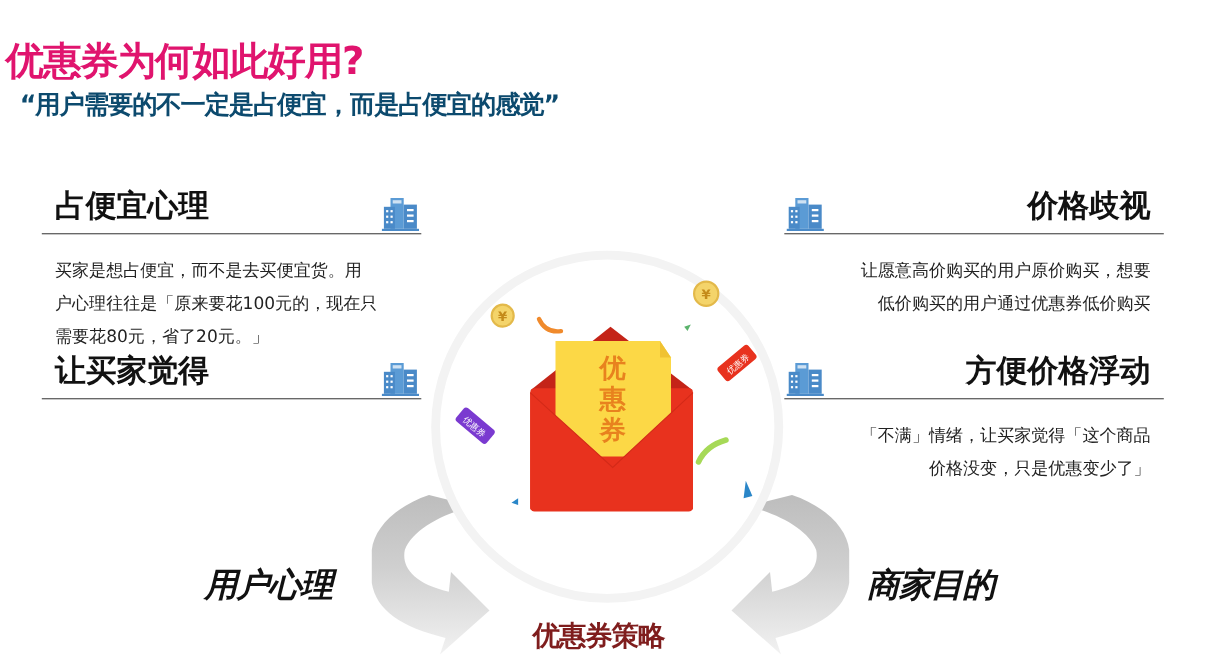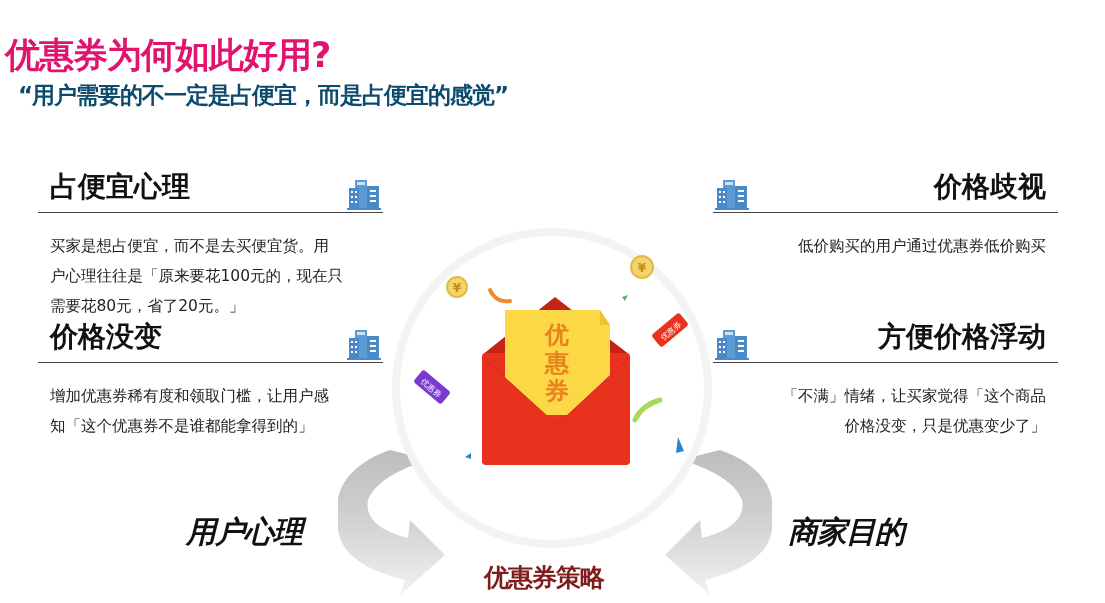--- a/index.html
+++ b/index.html
@@ -112,41 +112,37 @@
   </div>
   <div class="body">
     <div>买家是想占便宜，而不是去买便宜货。用</div>
     <div>户心理往往是「原来要花100元的，现在只</div>
     <div>需要花80元，省了20元。」</div>
   </div>
 </div>
 
 <div class="section left" style="left:38px;top:316px;">
   <div class="head">
-    <div class="head-title">价格没变</div>
+    <div class="head-title">让买家觉得</div>
     <svg class="icon" viewBox="0 0 34 32">
       <rect x="8" y="2" width="12" height="28" fill="#5b9bd5"></rect>
         <rect x="10" y="4" width="8" height="3" fill="#cfe2f3"></rect>
       <rect x="2" y="10" width="10" height="20" fill="#4a8ac8"></rect>
         <rect x="20" y="8" width="12" height="22" fill="#4a8ac8"></rect>
       <rect x="4" y="13" width="2" height="2" fill="#fff"></rect>
         <rect x="8" y="13" width="2" height="2" fill="#fff"></rect>
       <rect x="4" y="18" width="2" height="2" fill="#fff"></rect>
         <rect x="8" y="18" width="2" height="2" fill="#fff"></rect>
       <rect x="4" y="23" width="2" height="2" fill="#fff"></rect>
         <rect x="8" y="23" width="2" height="2" fill="#fff"></rect>
       <rect x="23" y="12" width="6" height="2" fill="#fff"></rect>
         <rect x="23" y="17" width="6" height="2" fill="#fff"></rect>
         <rect x="23" y="22" width="6" height="2" fill="#fff"></rect>
       <rect x="0" y="30" width="34" height="2" fill="#4a8ac8"></rect>
     </svg>
-  </div>
-  <div class="body">
-    <div>增加优惠券稀有度和领取门槛，让用户感</div>
-    <div>知「这个优惠券不是谁都能拿得到的」</div>
   </div>
 </div>
 
 <div class="section right" style="left:713px;top:166px;">
   <div class="head">
     <svg class="icon" viewBox="0 0 34 32">
       <rect x="8" y="2" width="12" height="28" fill="#5b9bd5"></rect>
         <rect x="10" y="4" width="8" height="3" fill="#cfe2f3"></rect>
       <rect x="2" y="10" width="10" height="20" fill="#4a8ac8"></rect>
         <rect x="20" y="8" width="12" height="22" fill="#4a8ac8"></rect>
@@ -157,20 +153,21 @@
       <rect x="4" y="23" width="2" height="2" fill="#fff"></rect>
         <rect x="8" y="23" width="2" height="2" fill="#fff"></rect>
       <rect x="23" y="12" width="6" height="2" fill="#fff"></rect>
         <rect x="23" y="17" width="6" height="2" fill="#fff"></rect>
         <rect x="23" y="22" width="6" height="2" fill="#fff"></rect>
       <rect x="0" y="30" width="34" height="2" fill="#4a8ac8"></rect>
     </svg>
     <div class="head-title">价格歧视</div>
   </div>
   <div class="body">
+    <div>让愿意高价购买的用户原价购买，想要</div>
     <div>低价购买的用户通过优惠券低价购买</div>
   </div>
 </div>
 
 <div class="section right" style="left:713px;top:316px;">
   <div class="head">
     <svg class="icon" viewBox="0 0 34 32">
       <rect x="8" y="2" width="12" height="28" fill="#5b9bd5"></rect>
         <rect x="10" y="4" width="8" height="3" fill="#cfe2f3"></rect>
       <rect x="2" y="10" width="10" height="20" fill="#4a8ac8"></rect>

